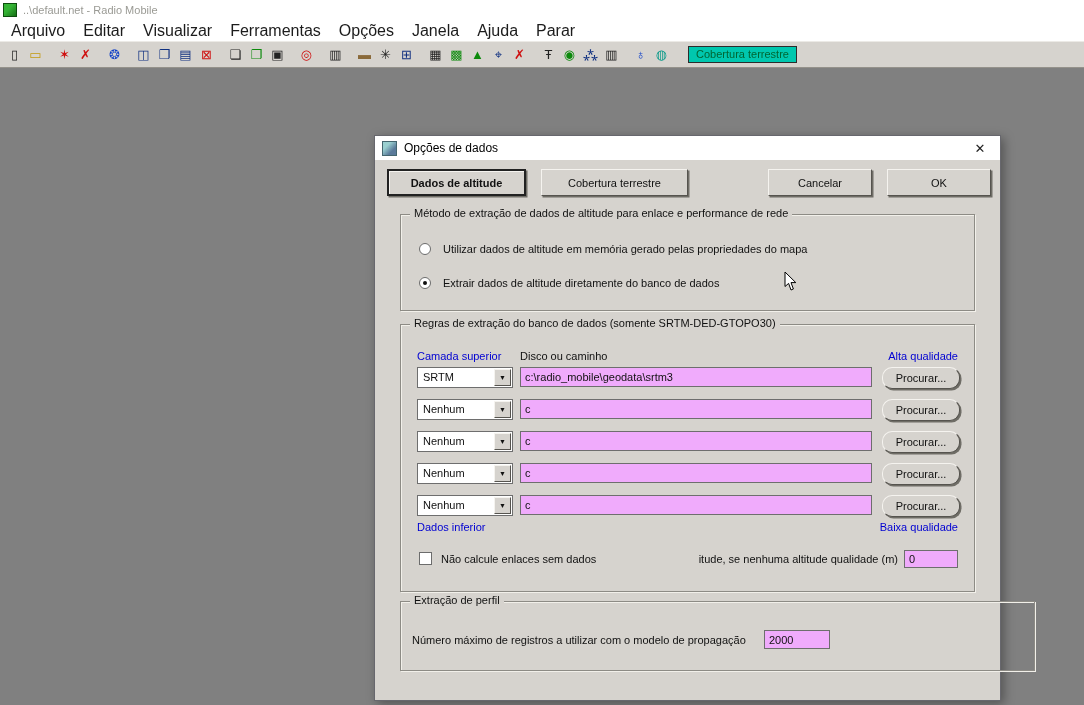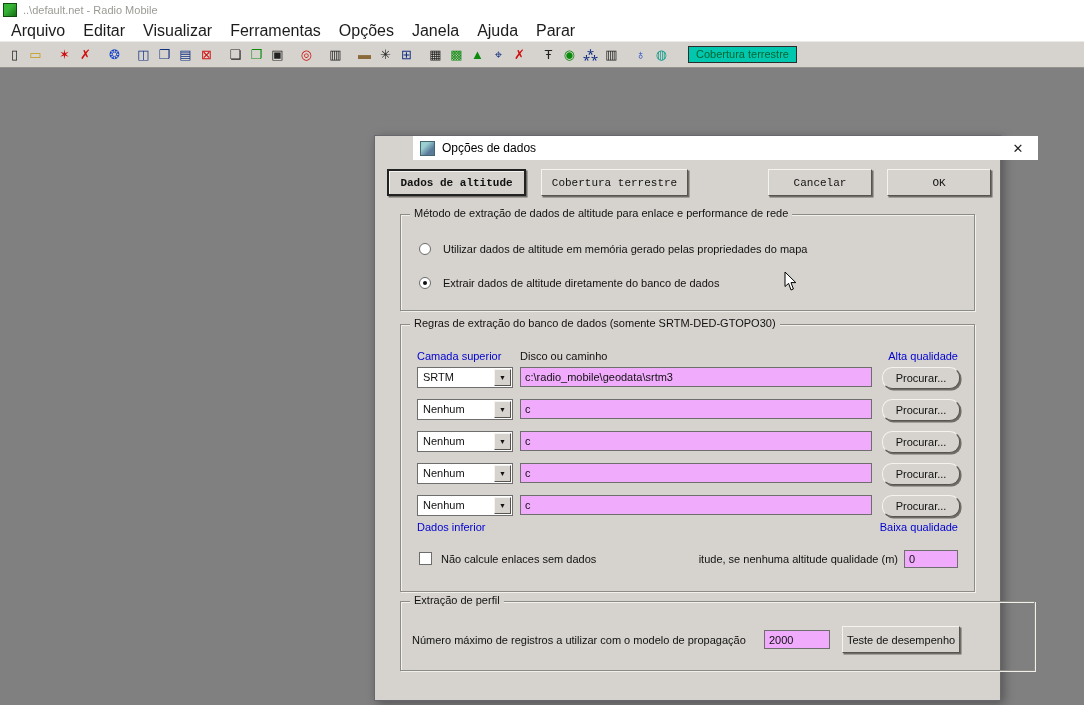--- a/index.html
+++ b/index.html
@@ -16,28 +16,28 @@
   .tbtn { width:21px; height:20px; display:flex; align-items:center; justify-content:center; font-size:13px; line-height:1; cursor:default; }
   .tsep { width:8px; height:20px; }
   .c-dark{color:#222;} .c-red{color:#cf1010;} .c-blue{color:#1040c8;} .c-navy{color:#103080;}
   .c-green{color:#0c8a0c;} .c-gold{color:#c29a12;} .c-brown{color:#8a6a3a;} .c-teal{color:#0a9a8a;}
   .status-chip { margin-left:16px; border:1px solid #2c2c2c; font-size:11px; padding:1px 7px 2px; color:#063; color:#063; }
 
   
   .dialog { position:absolute; left:374px; top:135px; width:627px; height:566px;
             background:#d6d3ce; border:1px solid #67676d; box-shadow:3px 3px 10px rgba(0,0,0,.35); font-size:11px; color:#111; }
   .dlg-titlebar { position:absolute; top:0; left:0; width:100%; height:24px; background:#ffffff;
-                  display:flex; align-items:center; gap:7px; padding:0 4px 0 7px;margin-left:38px; }
+                  display:flex; align-items:center; gap:7px; padding:0 4px 0 7px; }
   .dlg-icon { width:15px; height:15px; background:linear-gradient(135deg,#9ad0d0 30%,#5a7a9a 70%); border:1px solid #44666f; }
   .dlg-title { font-size:12px; color:#000; }
   .dlg-close { margin-left:auto; width:32px; height:22px; display:flex; align-items:center; justify-content:center; font-size:13px; color:#222; cursor:default; }
 
   .b3 { background:#d6d3ce; border:1px solid; border-color:#f5f3ef #56544f #56544f #f5f3ef;
         box-shadow:1.5px 1.5px 0 #6f6d66; font-family:"Liberation Sans",sans-serif; font-size:11px; color:#111; cursor:default; }
-  .tabbtn { position:absolute; top:33px; height:27px;font-family:Liberation Mono, monospace; }
+  .tabbtn { position:absolute; top:33px; height:27px; }
   .tab-active { font-weight:bold; border:2px solid #222; box-shadow:1.5px 1.5px 0 #6f6d66, inset 1px 1px 0 #f5f3ef; }
 
   .grp { position:absolute; border:1px solid #8d8b85; box-shadow:inset 1px 1px 0 #f2f0ea, 1px 1px 0 #f2f0ea; }
   .legend { position:absolute; top:-8px; left:9px; background:#d6d3ce; padding:0 4px; font-size:11px; }
 
   .radio { position:absolute; width:12px; height:12px; border-radius:50%; background:#fff; border:1px solid #6c6c6c; }
   .radio.on::after { content:""; position:absolute; left:3px; top:3px; width:4px; height:4px; border-radius:50%; background:#101010; }
   .rlabel { position:absolute; left:24px; top:0; white-space:nowrap; }
   .optrow { position:absolute; left:18px; height:14px; }
 
@@ -201,21 +201,20 @@
     <span style="position:absolute; left:40px; top:228px;">Não calcule enlaces sem dados</span>
 
     <span style="position:absolute; right:76px; top:228px; white-space:nowrap;">itude, se nenhuma altitude qualidade (m)</span>
     <input class="tin" style="position: absolute; right: 16px; top: 225px; width: 54px; height: 18px;" value="0">
   </div>
 
   <div class="grp" style="left:25px; top:465px; width:635px; height:70px;">
     <span class="legend">Extração de perfil</span>
     <span style="position:absolute; left:11px; top:32px; white-space:nowrap;">Número máximo de registros a utilizar com o modelo de propagação</span>
     <input class="tin" style="position: absolute; left: 363px; top: 28px; width: 66px; height: 19px;" value="2000">
-    <button class="b3" style="position:absolute; left:441px; top:24px; width:118px; height:27px;">Teste de desempenho</button>
   </div>
 
 </div>
 
 <div class="cursor">
   <svg width="13" height="20" viewBox="0 0 13 20">
     <path d="M1 0 L1 14.5 L4.6 11.4 L7 18 L9.4 17 L7 10.6 L11.8 10.6 Z" fill="#ffffff" stroke="#000000" stroke-width="1"></path>
   </svg>
 </div>
 

